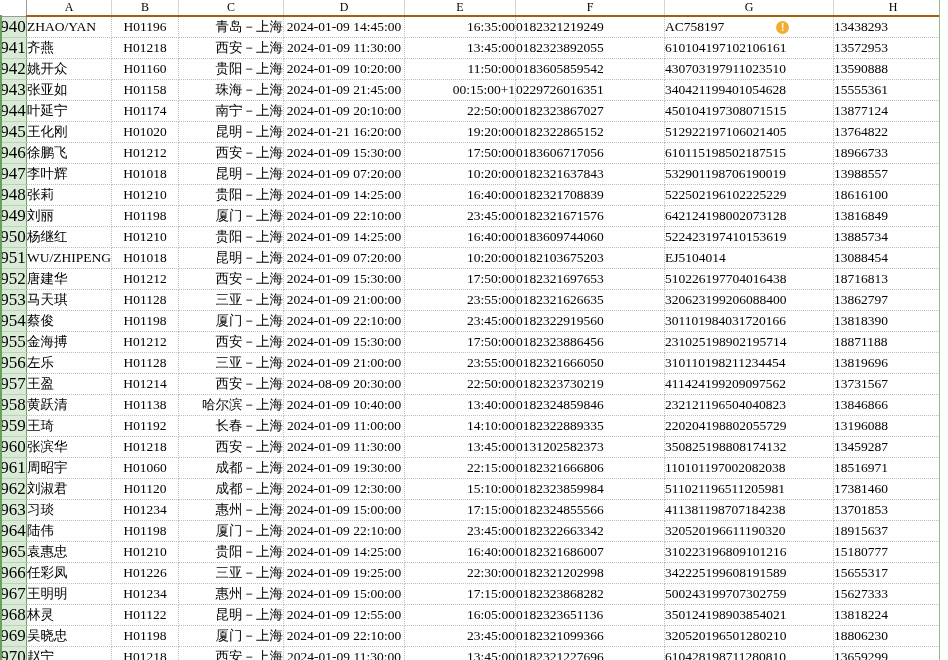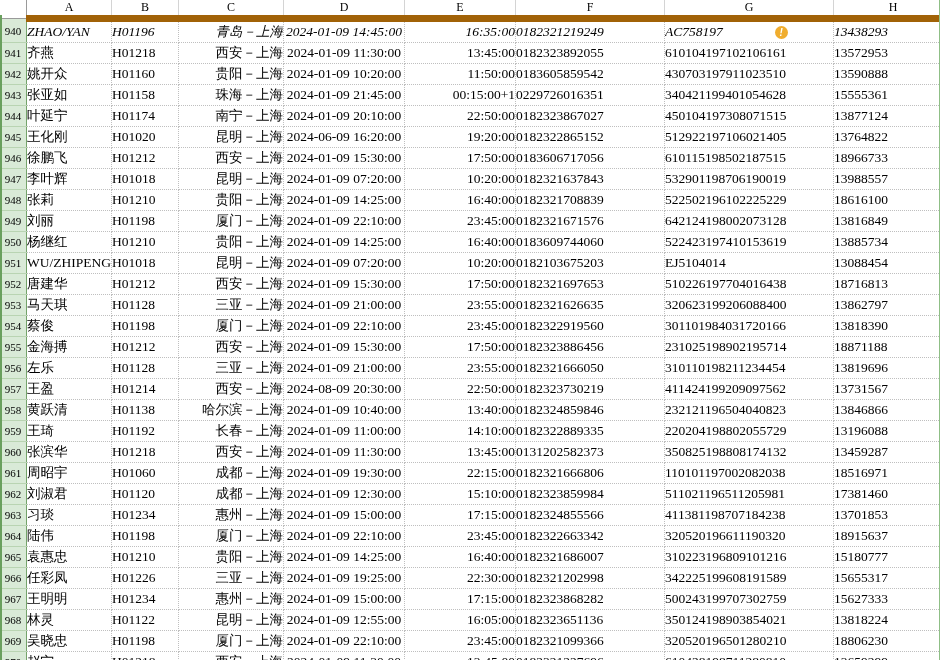--- a/index.html
+++ b/index.html
@@ -46,49 +46,48 @@
   tr.colheaders td.corner {
     background: #ffffff;
     border-right: 1px solid #9a9a9a;
   }
   
   td.rownum {
     width: 26px;
     background: #d9ead7;
     color: #000000;
     font-family: "Liberation Serif", serif;
-    font-size: 11px;
+    font-size: 17px;
     font-weight: bold;
     text-align: center;
     border-right: 1px solid #74a36a;
     border-bottom: 1px solid #b9d4b2;
     height: 20px;
   }
   td.cell {
     height: 20px;
     font-size: 13.5px;
     color: #000000;
     border-right: 1px dotted #bfbfbf;
     border-bottom: 1px dotted #bfbfbf;
     padding-left: 3px;
     padding-right: 3px;
   }
   td.c-a { width: 84px; text-align: left; }
-  td.c-b { width: 66px; text-align: left; }
+  td.c-b { width: 66px; text-align: center; }
   td.c-c { width: 104px; text-align: right; }
   td.c-d { width: 120px; text-align: center; }
   td.c-e { width: 110px; text-align: right; }
   td.c-f { width: 148px; text-align: left; }
   td.c-g { width: 168px; text-align: left; }
   td.c-h { width: 118px; text-align: left; }
 
   
   tr.r-first td.cell {
-    border-top: 7px solid #a16207;
-    font-style: italic;
+    border-top: 2px solid #a16207;
   }
   .warn-badge {
     display: inline-block;
     width: 13px;
     height: 13px;
     line-height: 13px;
     border-radius: 50%;
     background: #f0ad2e;
     color: #ffffff;
     font-size: 10px;
@@ -186,21 +185,21 @@
           <td class="cell c-e">22:50:00</td>
           <td class="cell c-f">0182323867027</td>
           <td class="cell c-g">450104197308071515</td>
           <td class="cell c-h">13877124</td>
         </tr>
         <tr>
           <td class="rownum">945</td>
           <td class="cell c-a">王化刚</td>
           <td class="cell c-b">H01020</td>
           <td class="cell c-c">昆明－上海</td>
-          <td class="cell c-d">2024-06-09 16:20:00</td>
+          <td class="cell c-d">2024-01-21 16:20:00</td>
           <td class="cell c-e">19:20:00</td>
           <td class="cell c-f">0182322865152</td>
           <td class="cell c-g">512922197106021405</td>
           <td class="cell c-h">13764822</td>
         </tr>
         <tr>
           <td class="rownum">946</td>
           <td class="cell c-a">徐鹏飞</td>
           <td class="cell c-b">H01212</td>
           <td class="cell c-c">西安－上海</td>

